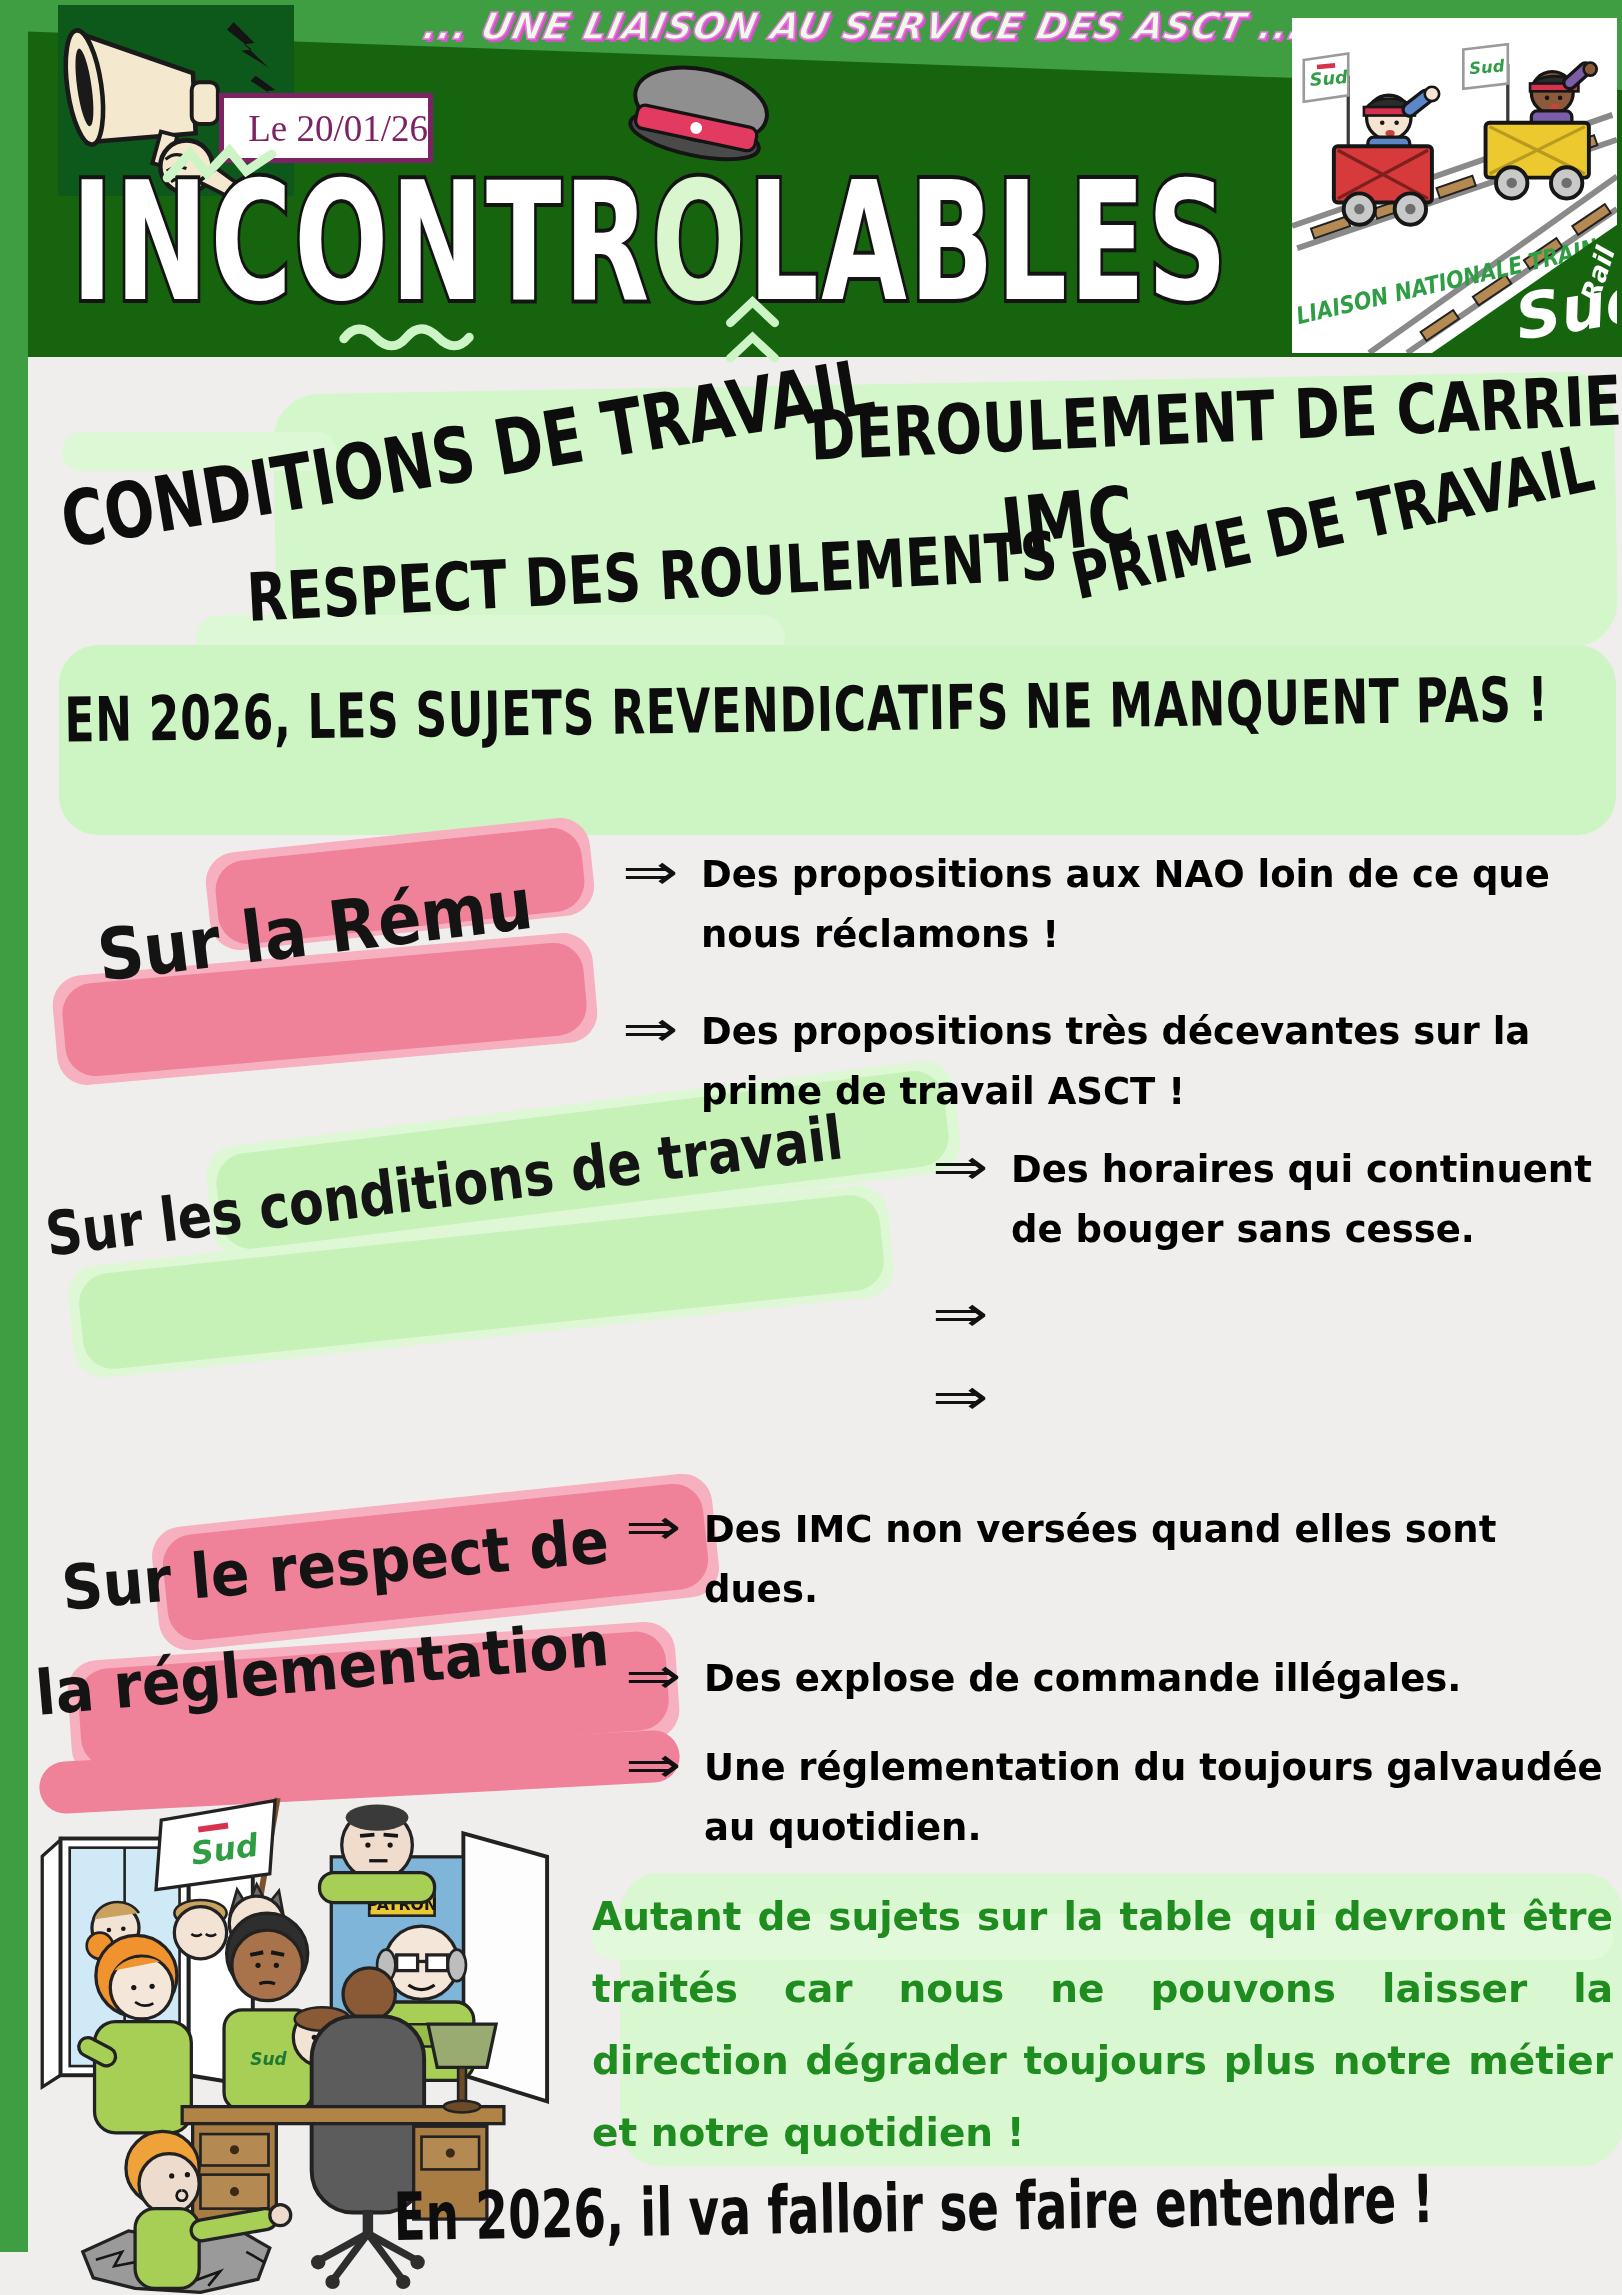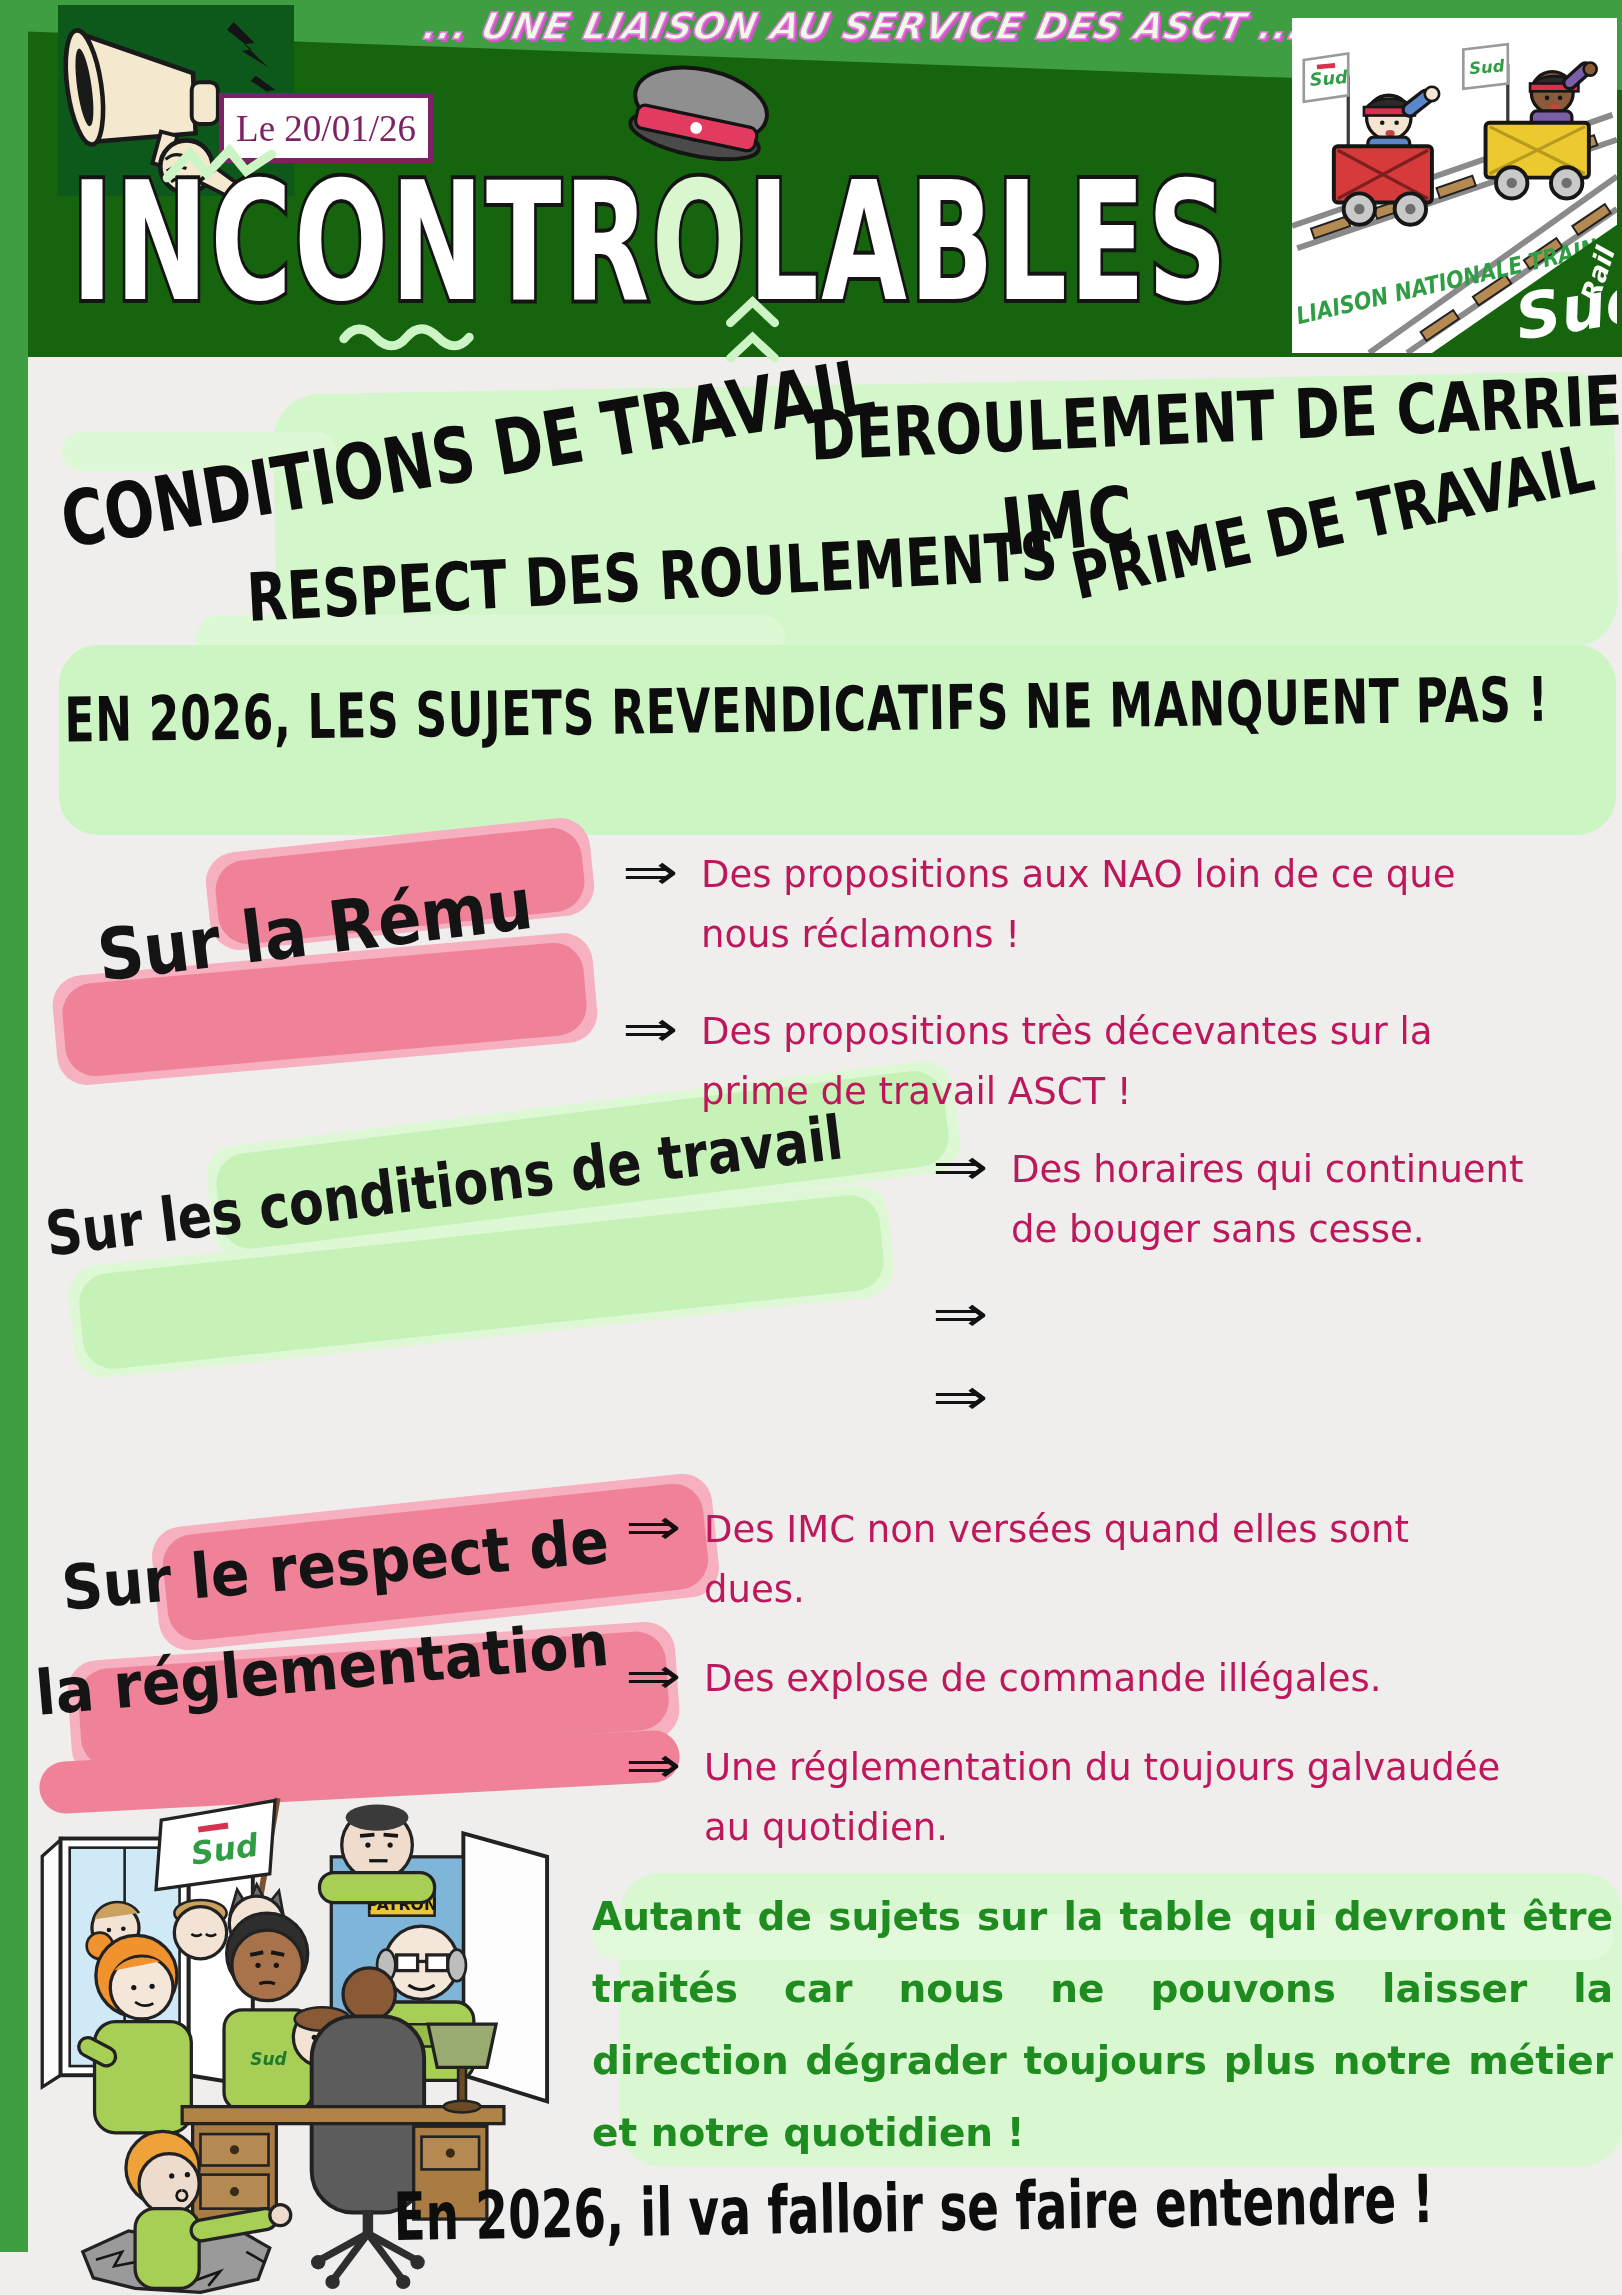--- a/index.html
+++ b/index.html
@@ -5,21 +5,21 @@
   html,body{margin:0;padding:0;background:#cfcfcf;}
   .page{position:relative;width:1623px;height:2295px;background:#efeeec;overflow:hidden;
         font-family:"DejaVu Sans","Liberation Sans",sans-serif;}
   
   .header-bg{position:absolute;left:0;top:0;width:1623px;height:357px;background:#17640f;}
   .header-wedge{position:absolute;left:0;top:0;width:1623px;height:90px;background:#3f9e42;
         clip-path:polygon(0 0,100% 0,100% 100%,0 34%);}
   .left-stripe{position:absolute;left:0;top:0;width:27.5px;height:2252px;background:#3f9e42;z-index:6;}
   .mega-panel{position:absolute;left:58px;top:5.2px;width:236px;height:191px;background:#0d591b;z-index:3;}
   .date-box{position:absolute;left:219px;top:93px;width:204px;height:60px;background:#ffffff;
-        border:5.9px solid #7d2264;z-index:4;display:flex;align-items:center;justify-content:center;
+        border:5.9px solid #7d2264;z-index:4;display:flex;align-items:center;justify-content:flex-end;
         font-family:"Liberation Serif","DejaVu Serif",serif;font-size:37px;color:#7d2264;}
   .tagline{position:absolute;left:424px;top:5.2px;z-index:4;font-size:37px;font-weight:bold;font-style:italic;
         letter-spacing:0.7px;white-space:nowrap;color:#eefbe8;-webkit-text-stroke:1.6px #e878de;
         text-shadow:3.3px 3.3px 0 #cf54c6;transform:skewX(-12deg);}
   .title-svg{position:absolute;left:65px;top:121px;z-index:3;overflow:visible;}
   .cap-svg{position:absolute;left:618px;top:51px;z-index:4;overflow:visible;}
   .decor{position:absolute;z-index:4;overflow:visible;}
   .logo-box{position:absolute;left:1292px;top:18.3px;width:325px;height:335px;background:#fff;z-index:5;}
   
   .stroke{position:absolute;border-radius:30px;}
@@ -29,21 +29,21 @@
   .grnM{background:#c6f2b8;}
   .blob{position:absolute;background:#d3f6ca;}
   
   .slogan{position:absolute;font-weight:bold;color:#0d0d0d;white-space:nowrap;transform-origin:left center;z-index:2;}
   .headline{position:absolute;font-weight:bold;color:#0d0d0d;white-space:nowrap;transform-origin:left top;z-index:2;}
   .heading{position:absolute;font-weight:bold;color:#141414;white-space:nowrap;transform-origin:left center;z-index:2;}
   .bullets{position:absolute;display:flex;flex-direction:column;z-index:2;}
   .bullet{display:flex;align-items:flex-start;}
   .arr{font-size:50px;line-height:1.1;color:#111;display:inline-block;transform:scaleX(1.35);
        transform-origin:left center;flex:0 0 79px;}
-  .btxt{font-size:37px;font-weight:normal;line-height:1.62;white-space:pre-line;color:#be185d;}
+  .btxt{font-size:37px;font-weight:bold;line-height:1.62;white-space:pre-line;color:#000000;}
   .conclusion{position:absolute;left:592px;top:1881px;width:1021px;z-index:2;font-size:39px;font-weight:bold;
        line-height:1.85;color:#1f8c1f;text-align:justify;}
   .footer-line{position:absolute;left:393px;top:2179px;z-index:3;font-size:51px;font-weight:bold;color:#0d0d0d;
        white-space:nowrap;transform:rotate(-1deg) scale(0.92,1.3);transform-origin:left top;}
   .cartoon{position:absolute;left:37px;top:1794px;z-index:2;}
   svg text{font-family:"DejaVu Sans","Liberation Sans",sans-serif;}
 </style>
 </head>
 <body>
 

